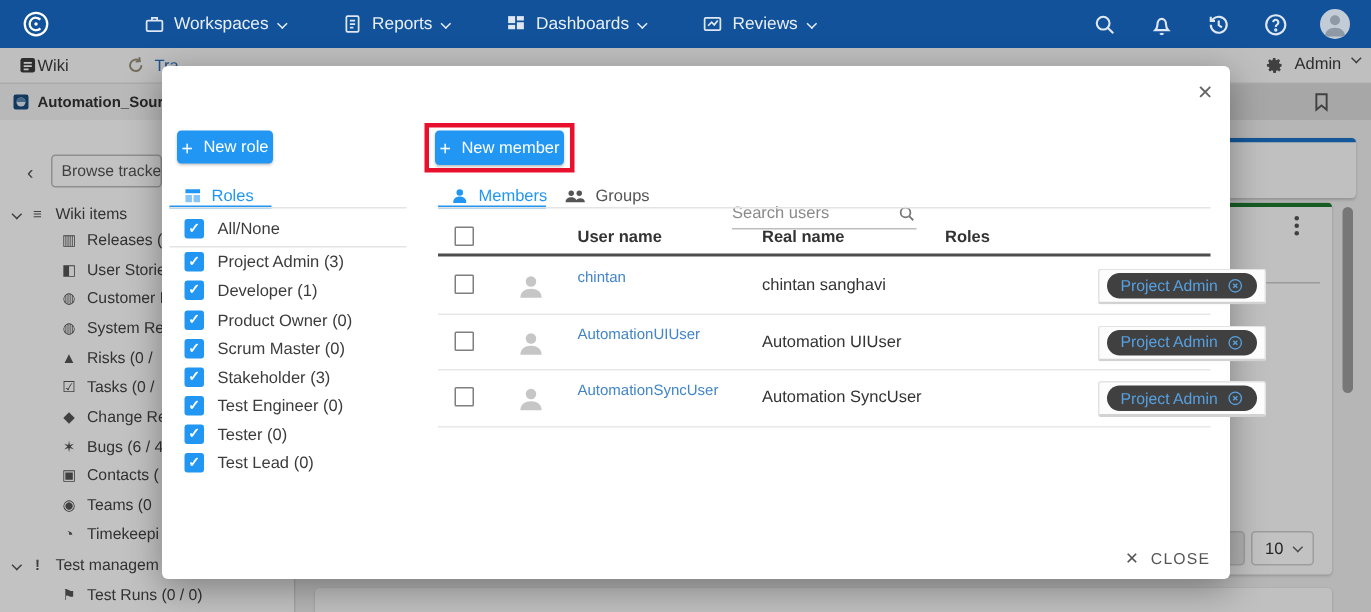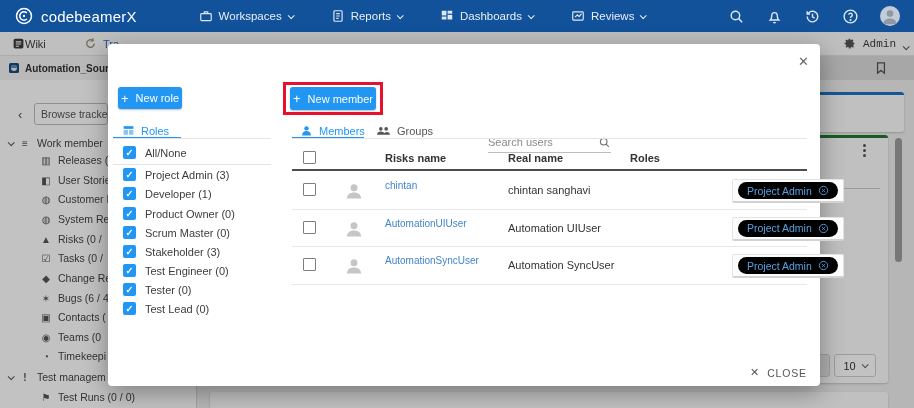--- a/index.html
+++ b/index.html
@@ -58,37 +58,36 @@
   .role-item { position:absolute; display:flex; align-items:center; gap:9px; font-size:11px; color:#3c3c3c; }
   .cb-on { width:13px; height:13px; border-radius:2px; background:#2196f3; color:#fff; font-size:9.5px; line-height:13px; text-align:center; font-weight:bold; flex:0 0 auto; }
   .cb-off { width:13px; height:13px; border:1.5px solid #7f7f7f; border-radius:1px; background:#fff; flex:0 0 auto; }
 
   .thead-cell { position:absolute; font-size:11px; font-weight:bold; color:#333; }
   .trow { position:absolute; left:184px; width:515px; height:37.5px; border-bottom:1px solid #e8e8e8; }
   .cell-user { position:absolute; left:93px; top:8px; font-size:10px; color:#4285c9; cursor:pointer; }
   .cell-real { position:absolute; left:216px; top:12px; font-size:11px; color:#333; }
   .avatar-cell { position:absolute; left:52px; top:9px; width:20px; height:20px; }
   .chipbtn { position:absolute; left:440px; top:7px; display:inline-flex; align-items:center; background:#fcfcfc; border:1px solid #e3e3e3; border-bottom:2px solid #d2d2d2; border-radius:2px; padding:2px 5px; cursor:pointer; }
-  .chip { background:#000000; color:#56a0e0; border-radius:10px; padding:2.5px 9px; font-size:10.5px; display:inline-flex; align-items:center; gap:6px; white-space:nowrap; }
+  .chip { background:#404040; color:#56a0e0; border-radius:10px; padding:2.5px 9px; font-size:10.5px; display:inline-flex; align-items:center; gap:6px; white-space:nowrap; }
   #closebtn { position:absolute; left:642px; top:322px; display:flex; align-items:center; gap:8px; color:#555; font-size:10.5px; letter-spacing:.8px; cursor:pointer; }
   .xglyph { font-size:11px; letter-spacing:0; }
 </style>
 </head>
 <body>
 
 <div id="stage">
 
   <div id="topbar" class="abs">
     <div class="brand">
       <svg class="ticon" viewBox="0 0 24 24" fill="none" stroke="#fff" stroke-width="1.8" style="width:20px;height:20px;">
         <circle cx="12" cy="12" r="9"></circle>
           <path d="M15.5 8.5a5 5 0 1 0 0 7"></path>
           <circle cx="12" cy="12" r="1.4" fill="#fff" stroke="none"></circle>
       </svg>
-      <span>codebeamerX</span>
     </div>
     <div style="display:flex; gap:38px; margin-left:62px;">
       <div class="menu-item">
         <svg class="ticon" viewBox="0 0 24 24" fill="none" stroke="currentColor" stroke-width="2" style="width:14px;height:14px;">
             <rect x="3" y="8" width="18" height="12" rx="1.5"></rect>
             <path d="M9 8V5h6v3"></path>
           </svg>
         <span>Workspaces</span>
           <span class="chev"></span>
       </div>
@@ -155,21 +154,21 @@
         </svg>
       <span class="smalltext">Wiki</span>
     </div>
     <div class="abs" style="left:84px; top:5px; display:flex; align-items:center; gap:6px;">
       <svg style="width:13px;height:13px;" viewBox="0 0 24 24" fill="none" stroke="#9a9078" stroke-width="2.4">
           <path d="M19 12a7 7 0 1 1-3-5.7"></path>
           <path d="M16.5 3l.5 4-4 .5" stroke-linecap="round"></path>
         </svg>
       <span class="smalltext" style="color:#2a6fba;">Tra</span>
     </div>
-    <div class="abs" style="left:843px; top:5px; display:flex; align-items:flex-end; gap:7px; color:#3c3c3c;font-family:Liberation Mono, monospace;">
+    <div class="abs" style="left:843px; top:5px; display:flex; align-items:flex-start; gap:7px; color:#3c3c3c;">
       <svg style="width:13px;height:13px;" viewBox="0 0 24 24" fill="#555">
           <path d="M12 8a4 4 0 1 0 0 8 4 4 0 0 0 0-8zm0 6.2A2.2 2.2 0 1 1 12 9.8a2.2 2.2 0 0 1 0 4.4z"></path>
           <path d="M21 13.5v-3l-2.6-.5a6.7 6.7 0 0 0-.6-1.4l1.5-2.2-2.1-2.1-2.2 1.5c-.45-.25-.92-.45-1.4-.6L13.5 3h-3l-.5 2.6c-.5.15-.96.35-1.4.6L6.4 4.7 4.3 6.8l1.5 2.2c-.25.44-.45.9-.6 1.4L3 10.5v3l2.6.5c.15.5.35.96.6 1.4l-1.5 2.2 2.1 2.1 2.2-1.5c.44.25.9.45 1.4.6l.5 2.6h3l.5-2.6c.48-.15.95-.35 1.4-.6l2.2 1.5 2.1-2.1-1.5-2.2c.25-.45.45-.92.6-1.4z"></path>
         </svg>
       <span class="smalltext">Admin</span>
       <span class="chev" style="color:#555;"></span>
     </div>
   </div>
 
   <div id="tabbar" class="abs"></div>
@@ -184,21 +183,21 @@
   <svg class="abs" style="left:875px; top:61px; width:12px; height:14px;" viewBox="0 0 14 16" fill="none" stroke="#555" stroke-width="1.5">
       <path d="M3 2h8v12l-4-3.2L3 14z"></path>
     </svg>
 
   <div id="sidebar" class="abs">
     <span class="abs" style="left:18px; top:107px; font-size:13px; color:#555; top:27px;">‹</span>
     <div class="browse-box" style="top:23px;"><span>Browse trackers</span></div>
     <div class="tree-row" style="left:8px; top:57px;">
       <span class="chev" style="color:#555;"></span>
       <span class="tree-ic">≡</span>
-      <span>Work member</span>
+      <span>Wiki items</span>
     </div>
 
     <div class="tree-row" style="left:40px; top:74px;">
         <span class="tree-ic">▥</span>
         <span>Releases  (</span>
       </div>
     <div class="tree-row" style="left:40px; top:94px;">
         <span class="tree-ic">◧</span>
         <span>User Storie</span>
       </div>
@@ -344,21 +343,21 @@
           <circle cx="9" cy="9" r="3.4"></circle>
           <circle cx="19" cy="9" r="3.4"></circle>
           <path d="M2 20c0-3.8 3-6 7-6s7 2.2 7 6zM14.5 20c.4-3 2.6-5 6-5 3 0 5.5 1.8 5.5 5z"></path>
         </svg>
       <span>Groups</span>
     </div>
     <div class="underline-blue" style="left:184px; top:93px; width:72px;"></div>
     <div class="hline" style="left:184px; top:94px; width:515px;"></div>
 
     <span class="cb-off abs" style="left:195px; top:107px;"></span>
-    <span class="thead-cell" style="left:277px; top:108px;">Risks name</span>
+    <span class="thead-cell" style="left:277px; top:108px;">User name</span>
     <span class="thead-cell" style="left:400px; top:108px;">Real name</span>
     <span class="thead-cell" style="left:522px; top:108px;">Roles</span>
     <div class="abs" style="left:184px; top:125px; width:515px; height:2px; background:#4d4d4d;"></div>
 
     <div class="trow" style="top:128px;">
       <span class="cb-off abs" style="left:11px; top:11px;"></span>
       <svg class="avatar-cell" viewBox="0 0 24 24" fill="#c6c6c6">
           <circle cx="12" cy="8" r="4.2"></circle>
           <path d="M3.5 21c0-4.8 3.8-7.2 8.5-7.2s8.5 2.4 8.5 7.2z"></path>
         </svg>

